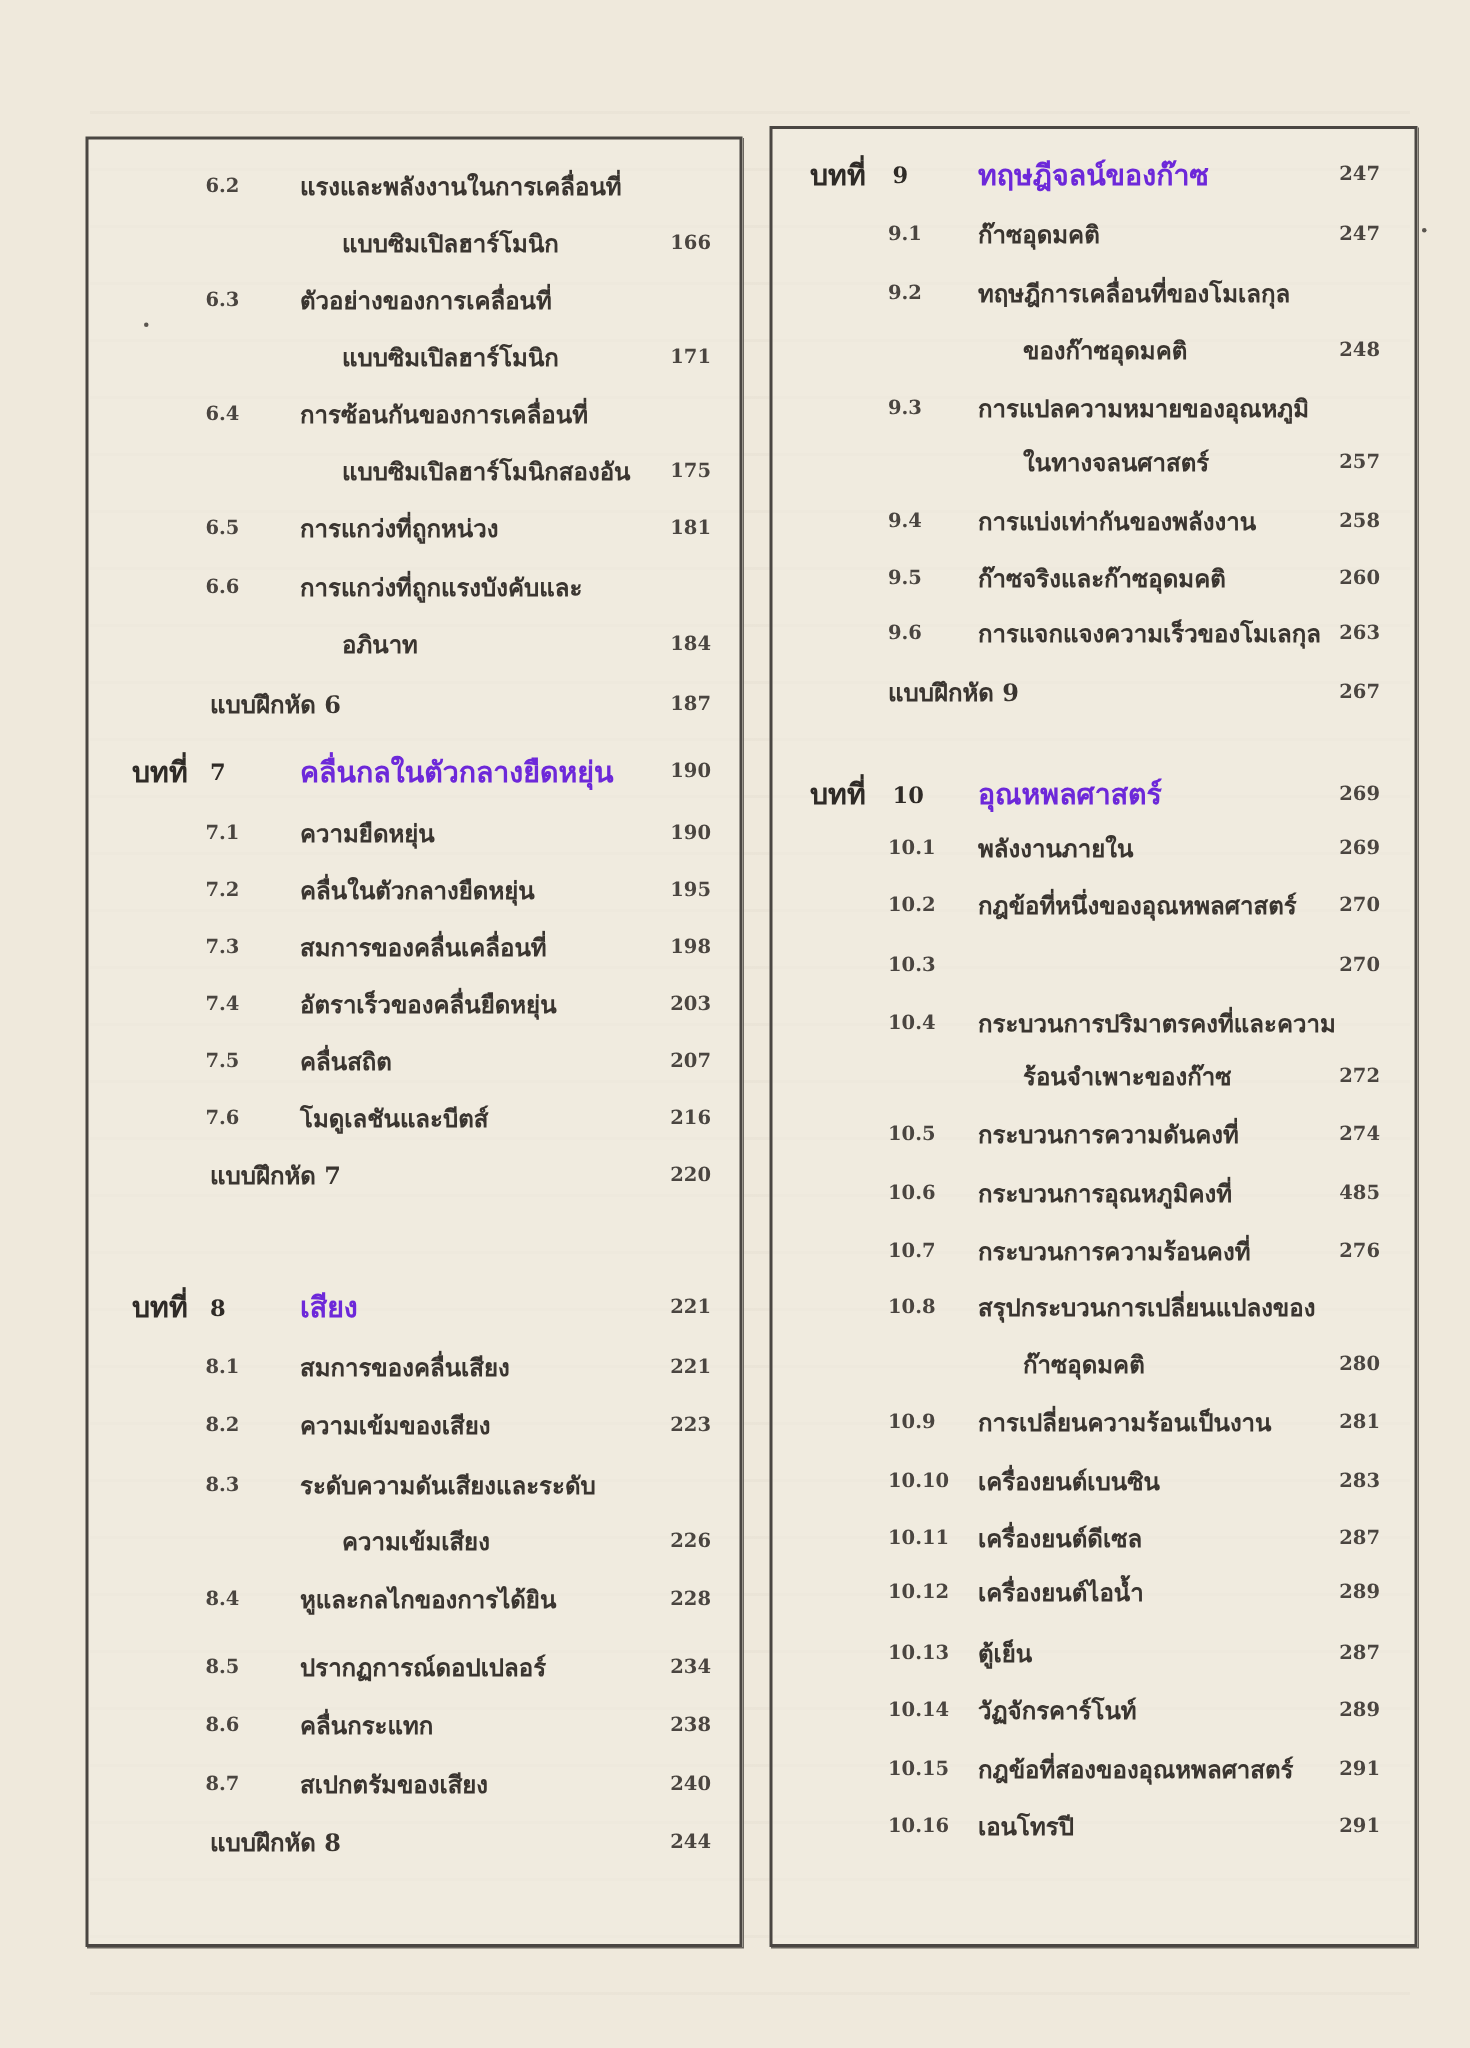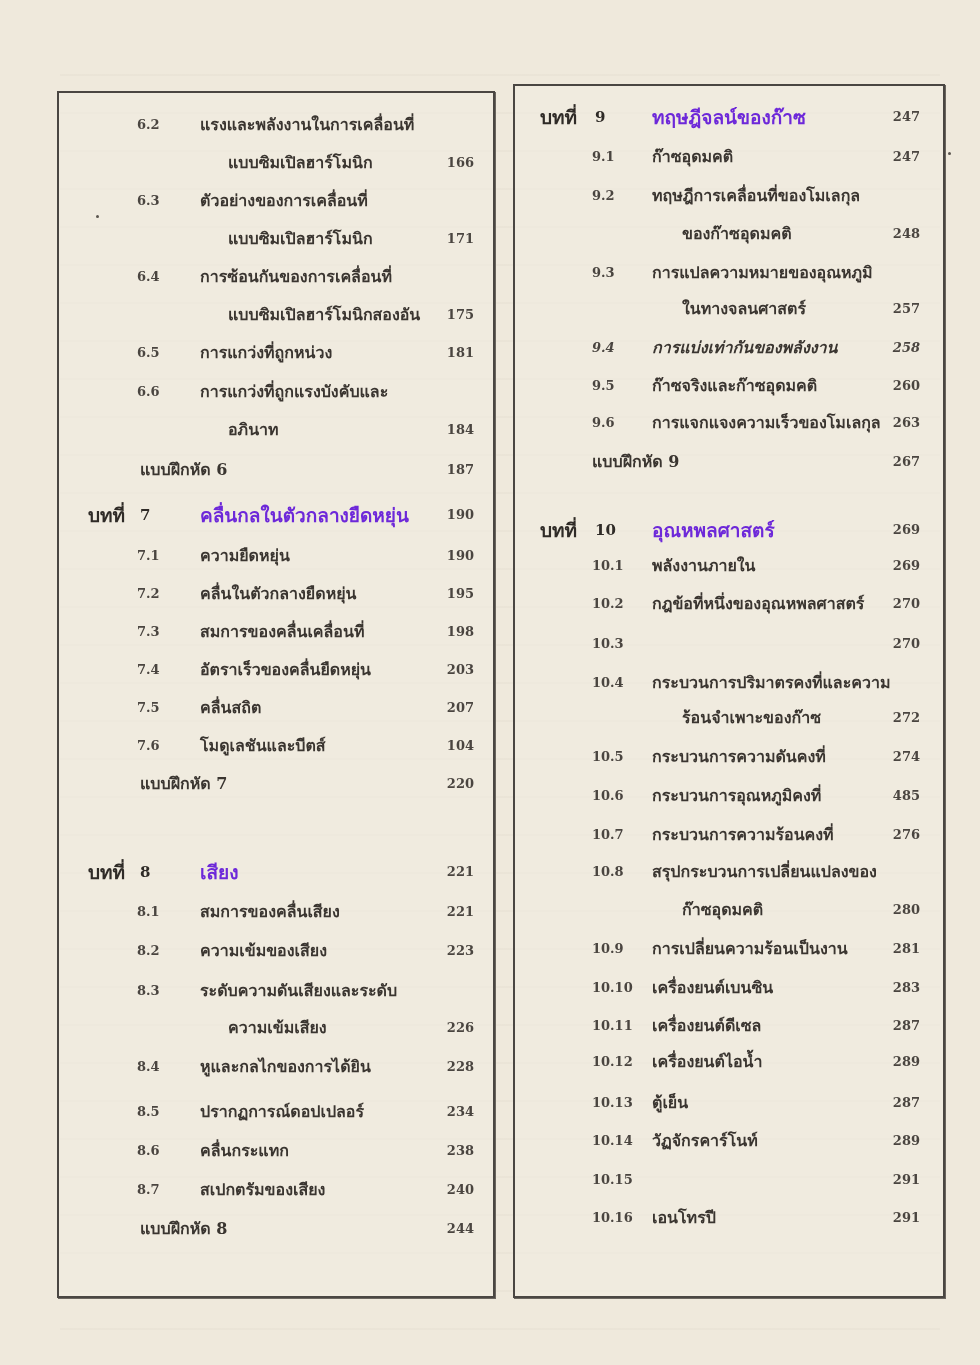--- a/index.html
+++ b/index.html
@@ -117,21 +117,21 @@
       <span class="page" style="left: 434px;">203</span>
     </div>
     <div class="row" style="top: 693px; left: 0px; width: 980px;">
       <span class="num" style="left: 137px;">7.5</span>
       <span class="title" style="left: 200px;">คลื่นสถิต</span>
       <span class="page" style="left: 434px;">207</span>
     </div>
     <div class="row" style="top: 731px; left: 0px; width: 980px;">
       <span class="num" style="left: 137px;">7.6</span>
       <span class="title" style="left: 200px;">โมดูเลชันและบีตส์</span>
-      <span class="page" style="left: 434px;">104</span>
+      <span class="page" style="left: 434px;">216</span>
     </div>
     <div class="row" style="top: 769px; left: 0px; width: 884px;">
       <span class="exercise" style="left: 140px;">แบบฝึกหัด 7</span>
       <span class="page" style="left: 434px;">220</span>
     </div>
     <div class="row" style="top: 857px; left: 0px; width: 980px;">
       <span class="chap-label" style="left: 88px;">บทที่</span>
       <span class="chap-num" style="left: 140px;">8</span>
       <span class="chap-title" style="left: 200px;">เสียง</span>
       <span class="page" style="left: 434px;">221</span>
@@ -200,21 +200,21 @@
       <span class="page" style="left: 880px;">248</span>
     </div>
     <div class="row" style="top: 258px; left: 0px; width: 980px;">
       <span class="num" style="left: 592px;">9.3</span>
       <span class="title" style="left: 652px;">การแปลความหมายของอุณหภูมิ</span>
     </div>
     <div class="row" style="top: 294px; left: 0px; width: 980px;">
       <span class="title" style="left: 682px;">ในทางจลนศาสตร์</span>
       <span class="page" style="left: 880px;">257</span>
     </div>
-    <div class="row" style="top: 333px; left: 0px; width: 780px; font-style: italic;">
+    <div class="row" style="top: 333px; left: 0px; width: 780px;">
       <span class="num" style="left: 592px;">9.4</span>
       <span class="title" style="left: 652px;">การแบ่งเท่ากันของพลังงาน</span>
       <span class="page" style="left: 880px;">258</span>
     </div>
     <div class="row" style="top: 371px; left: 0px; width: 980px;">
       <span class="num" style="left: 592px;">9.5</span>
       <span class="title" style="left: 652px;">ก๊าซจริงและก๊าซอุดมคติ</span>
       <span class="page" style="left: 880px;">260</span>
     </div>
     <div class="row" style="top: 408px; left: 0px; width: 980px;">
@@ -302,20 +302,21 @@
       <span class="title" style="left: 652px;">ตู้เย็น</span>
       <span class="page" style="left: 880px;">287</span>
     </div>
     <div class="row" style="top: 1126px; left: 0px; width: 980px;">
       <span class="num" style="left: 592px;">10.14</span>
       <span class="title" style="left: 652px;">วัฏจักรคาร์โนท์</span>
       <span class="page" style="left: 880px;">289</span>
     </div>
     <div class="row" style="top: 1165px; left: 0px; width: 884px; text-decoration: underline;">
       <span class="num" style="left: 592px;">10.15</span>
+      <span class="title" style="left: 652px;">กฎข้อที่สองของอุณหพลศาสตร์</span>
       <span class="page" style="left: 880px;">291</span>
     </div>
     <div class="row" style="top: 1203px; left: 0px; width: 980px;">
       <span class="num" style="left: 592px;">10.16</span>
       <span class="title" style="left: 652px;">เอนโทรปี</span>
       <span class="page" style="left: 880px;">291</span>
     </div>
   </div>
 
 <div class="speck" style="left:96px; top:215px;"></div>

